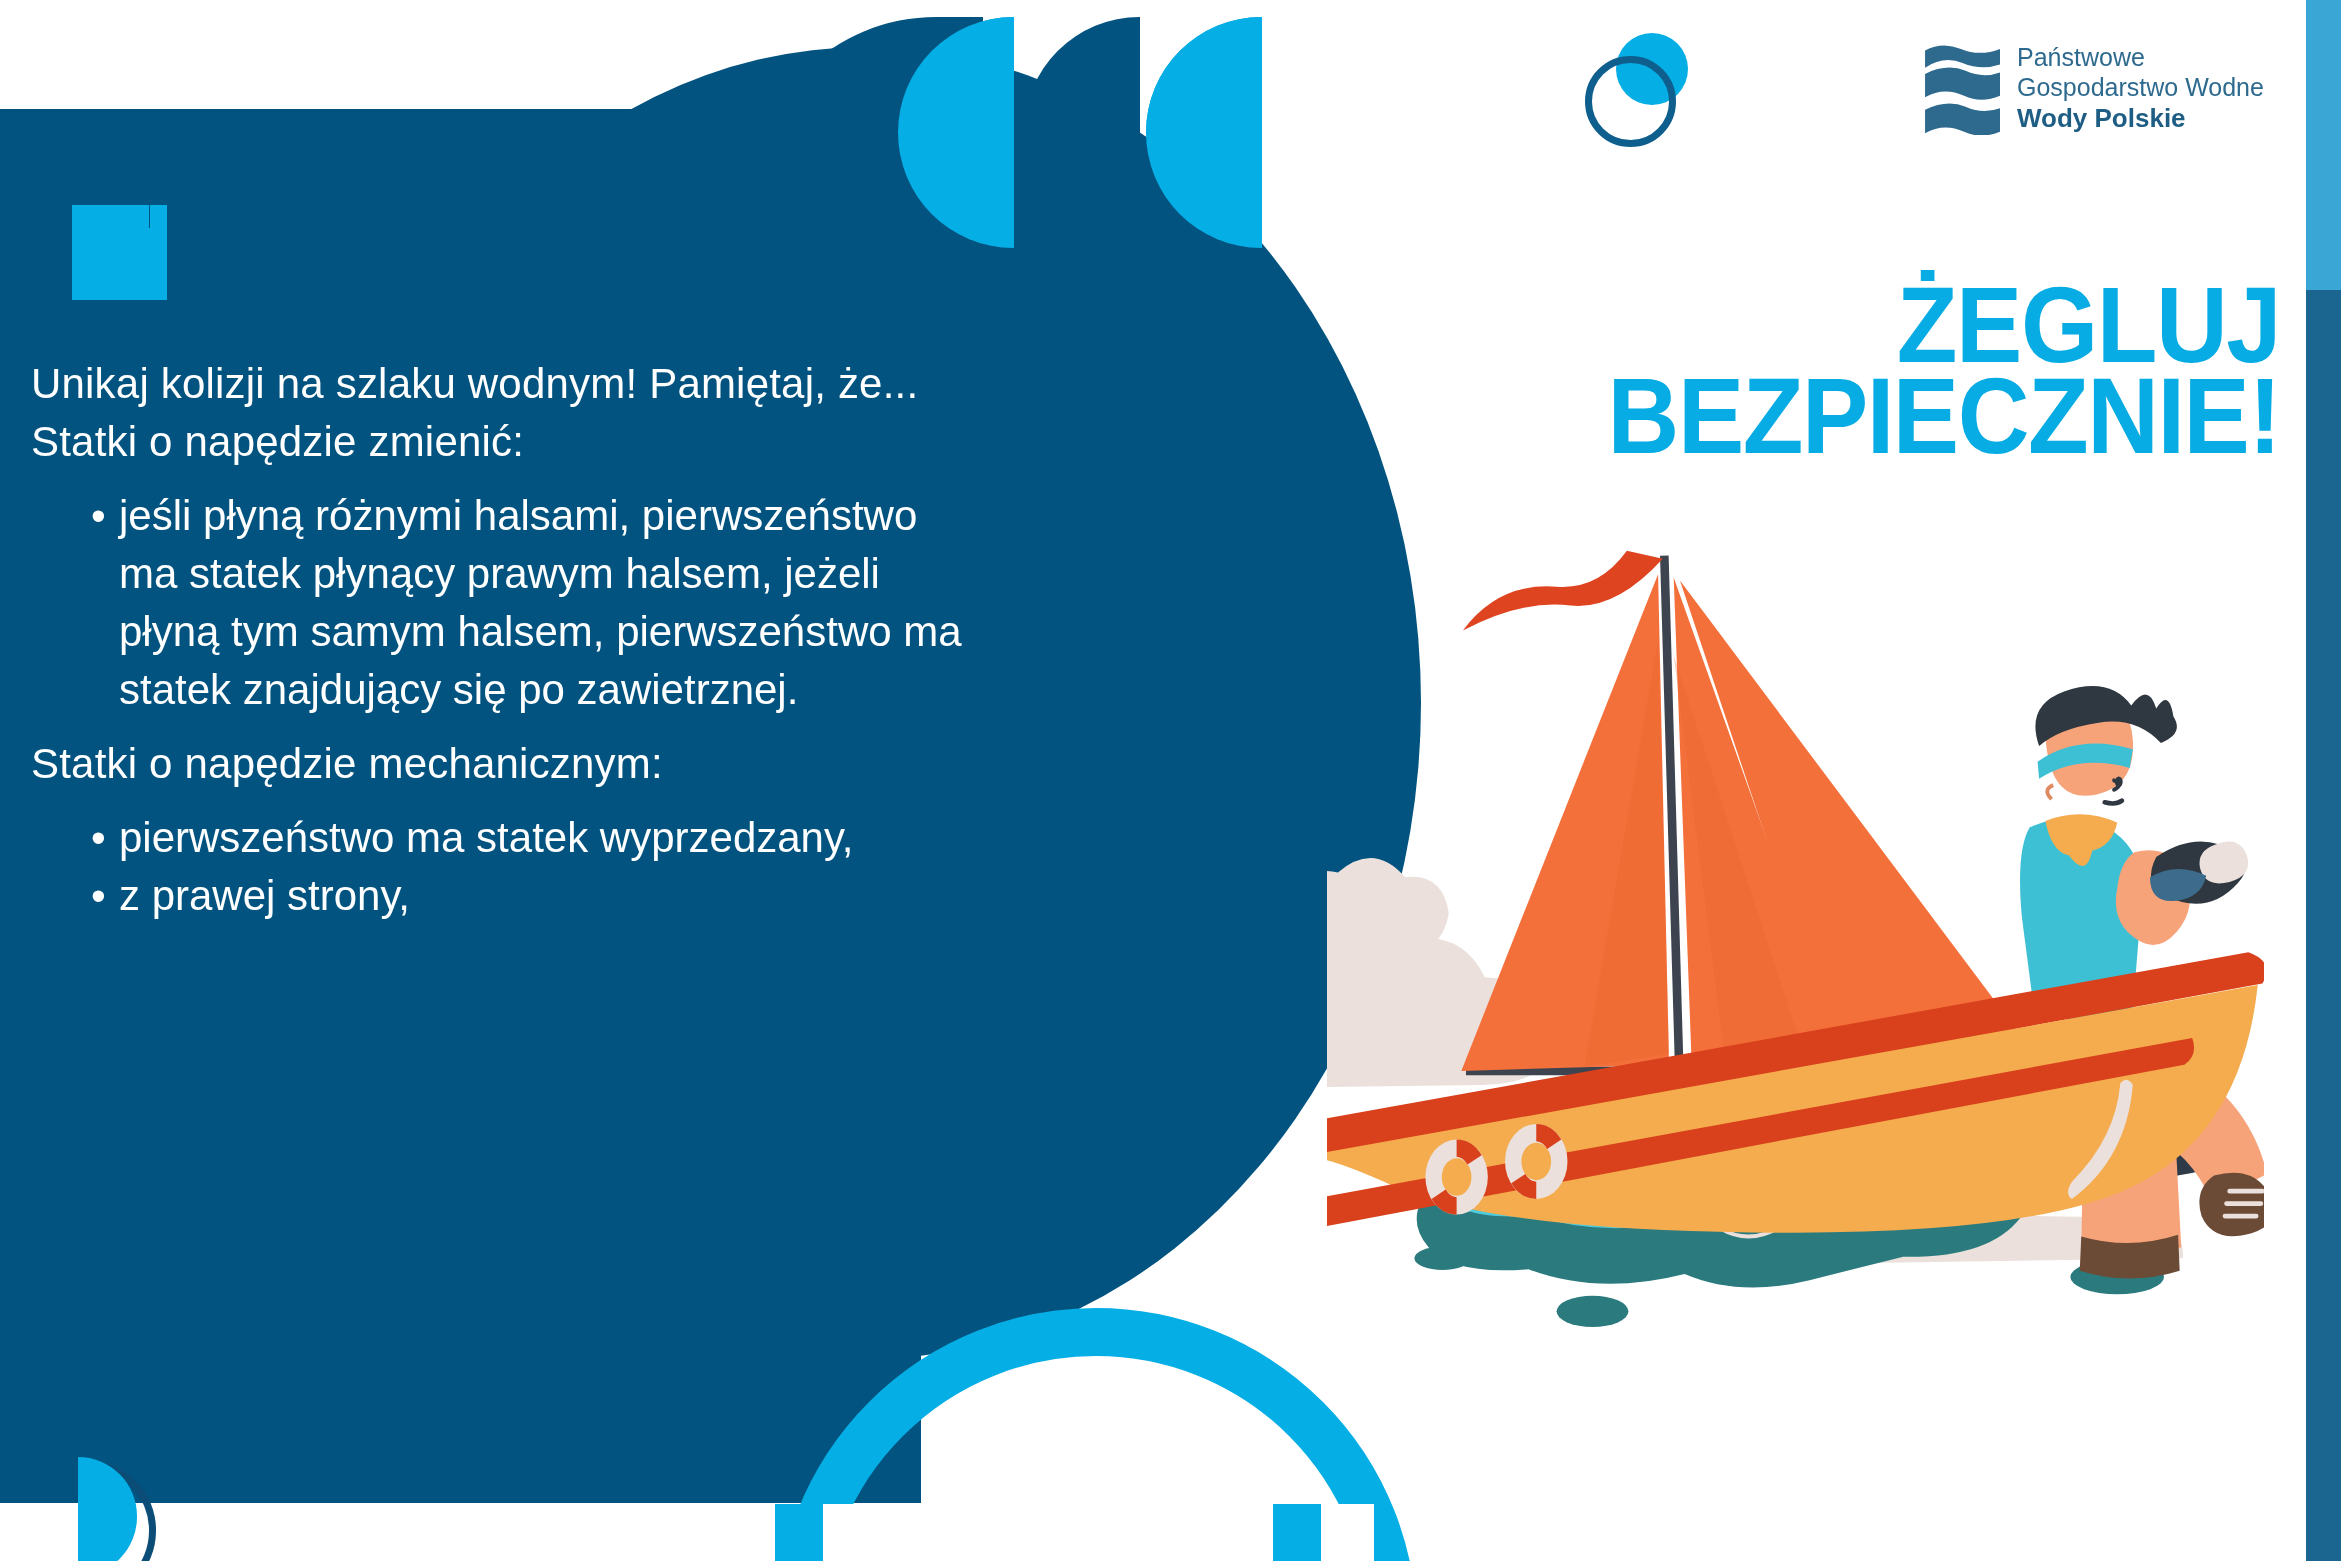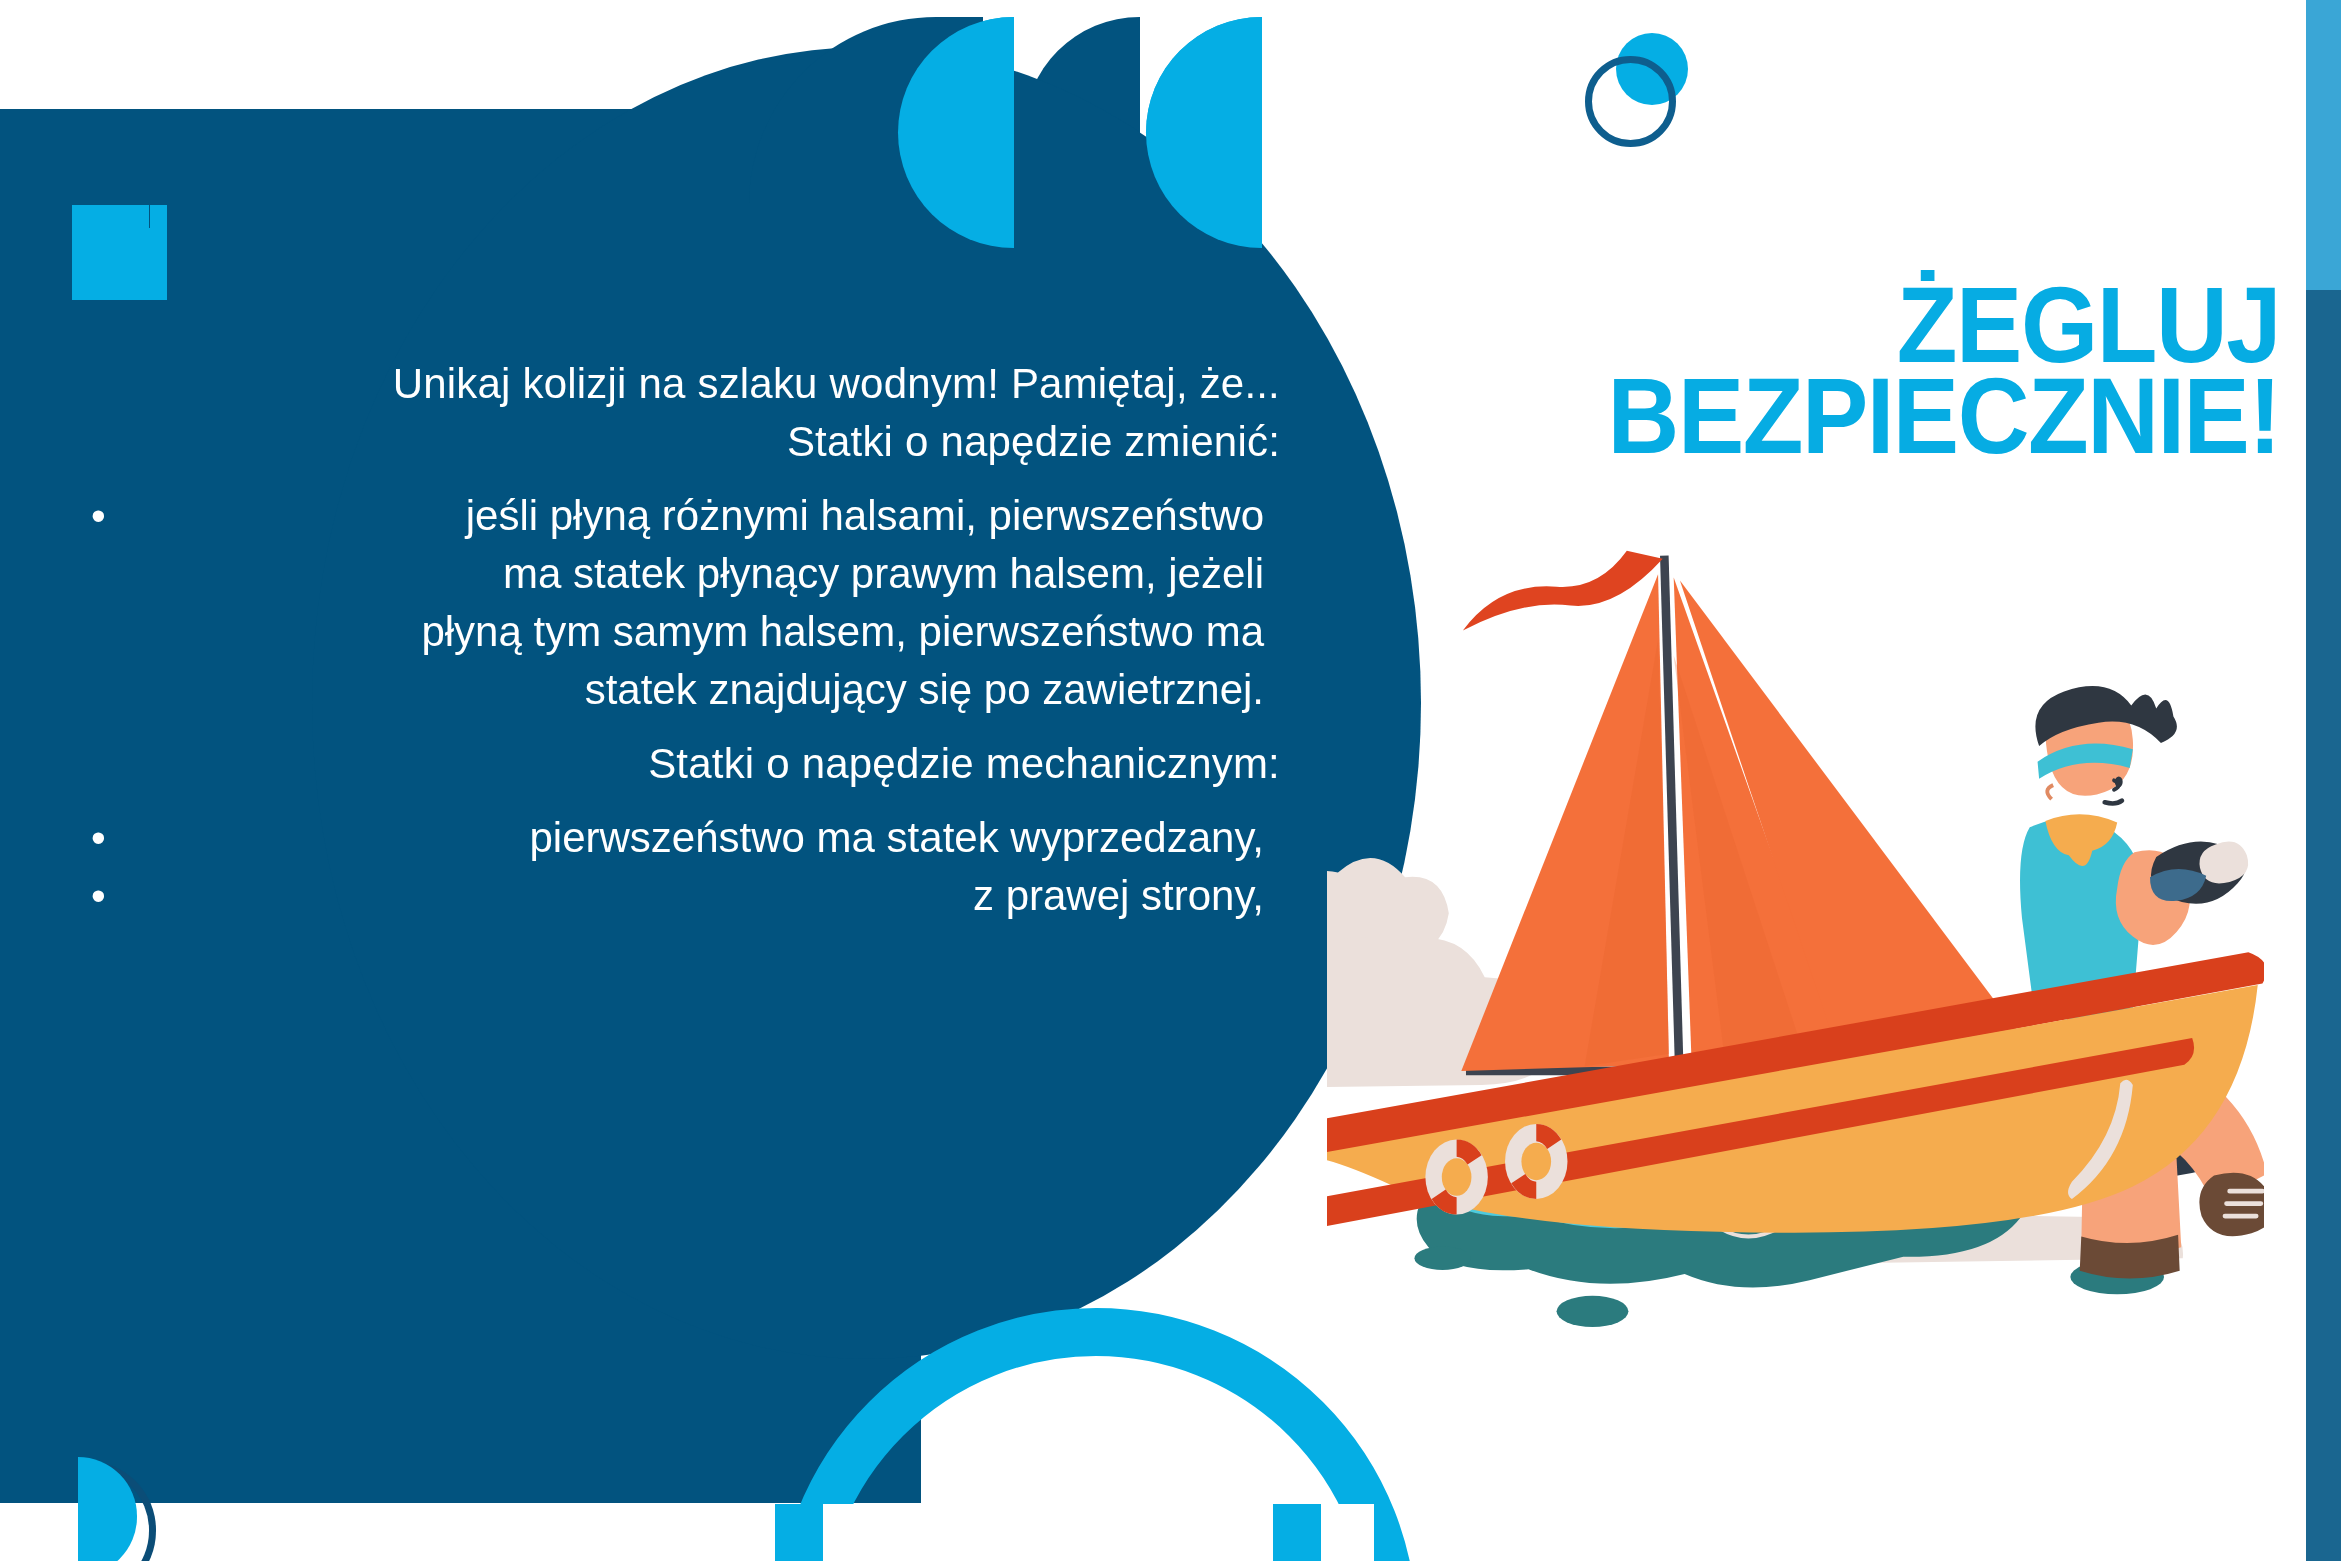--- a/index.html
+++ b/index.html
@@ -22,21 +22,21 @@
   .big-ring{position:absolute;border-radius:50%;border:48px solid #05AEE4;}
 
   .d-shape{position:absolute;}
   .d-fill{border-radius:0 781px 781px 0;background:#05AEE4;}
   .d-outline{border-radius:0 781px 781px 0;border:7.8px solid #0B4D77;border-left:none;}
 
   .edge-strip{position:absolute;right:0;width:36px;}
 
   
   .copy{position:absolute;left:31px;top:355px;width:1249px;color:#ffffff;
-        font-family:"Liberation Sans",sans-serif;text-align:right;}
+        font-family:"Liberation Sans",sans-serif;}
   .copy .line{font-size:42px;line-height:58px;font-weight:400;letter-spacing:0.2px;
               white-space:pre;}
   .copy .bullets{list-style:none;margin:16px;padding:0;}
   .copy .bullets li{position:relative;padding-left:72px;font-size:42px;line-height:58px;}
   .copy .bullets li .txt{display:block;white-space:pre-line;}
   .copy .bullets li::before{content:"•";position:absolute;left:44px;top:0;font-size:42px;line-height:58px;}
 
   .headline{position:absolute;right:62px;top:279px;width:1093px;text-align:right;
             color:#06ACE3;font-family:"Liberation Sans",sans-serif;font-weight:700;
             font-size:108px;line-height:91px;letter-spacing:-1.6px;
@@ -186,20 +186,32 @@
         <g>
           <ellipse cx="268" cy="788" rx="40" ry="48" fill="#EBE0DB"></ellipse>
           <ellipse cx="268" cy="788" rx="19" ry="24" fill="#F5AC4E"></ellipse>
           <path d="M268 740 a40 48 0 0 1 32 20 l-18 12 a19 24 0 0 0 -14-10z" fill="#D9401C"></path>
           <path d="M268 836 a40 48 0 0 1 -32-20 l18-12 a19 24 0 0 0 14 10z" fill="#D9401C"></path>
         </g>
       </g>
     </svg>
   </div>
 
+  <div class="logo">
+    <svg class="mark" viewBox="0 0 114 120">
+      <path fill="#2E6A8E" d="M0 6 h18 v28 q24-16 48-6 q24 10 48 2 v-20 q-26 10-50 0 Q40 0 18 12 V6z"></path>
+      <path fill="#2E6A8E" d="M0 16 h18 v26 q28-14 52-4 q22 10 44 2 v30 q-24 10-46 0 q-26-12-50 2 V16z"></path>
+      <path fill="#2E6A8E" d="M0 62 h18 v26 q28-14 52-4 q22 10 44 2 v30 q-24 10-46 0 q-26-12-50 2 V62z"></path>
+    </svg>
+    <div class="words">
+      <div class="w1">Państwowe</div>
+      <div class="w2">Gospodarstwo Wodne</div>
+      <div class="w3">Wody Polskie</div>
+    </div>
+  </div>
 
   <div class="headline">
     <div>ŻEGLUJ</div>
     <div>BEZPIECZNIE!</div>
   </div>
 
   <div class="copy">
     <div class="line">Unikaj kolizji na szlaku wodnym! Pamiętaj, że...</div>
     <div class="line">Statki o napędzie zmienić:</div>
     <ul class="bullets">

